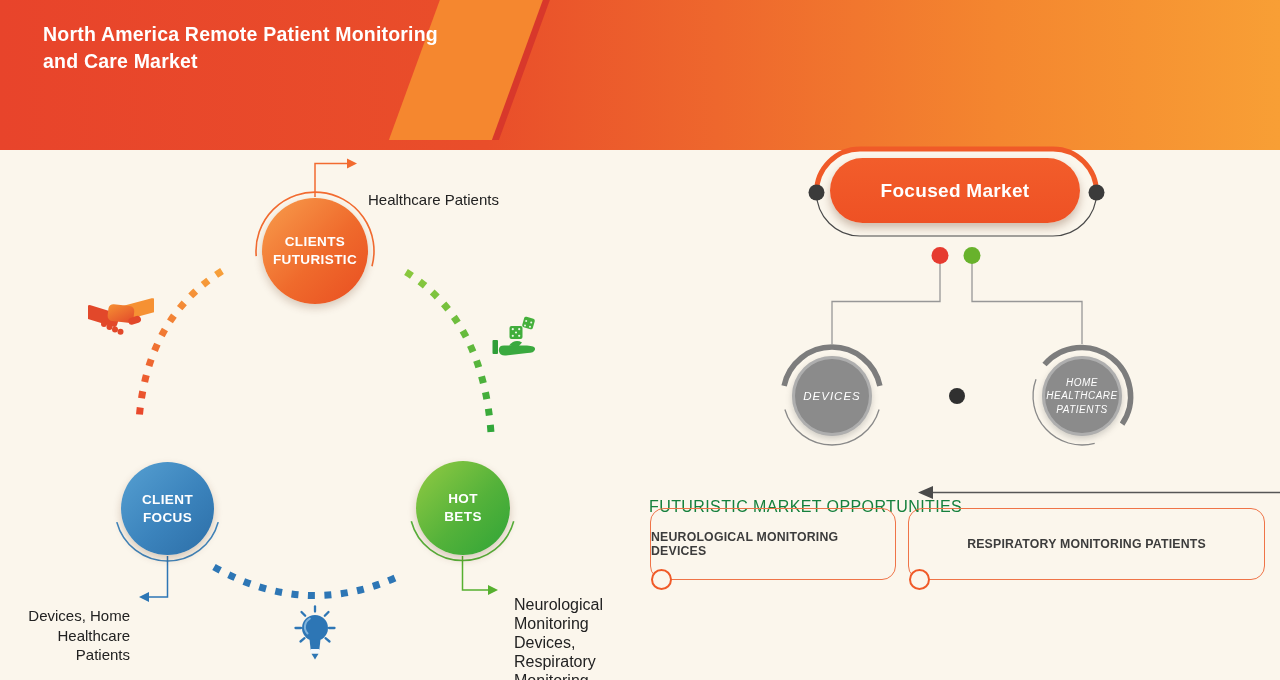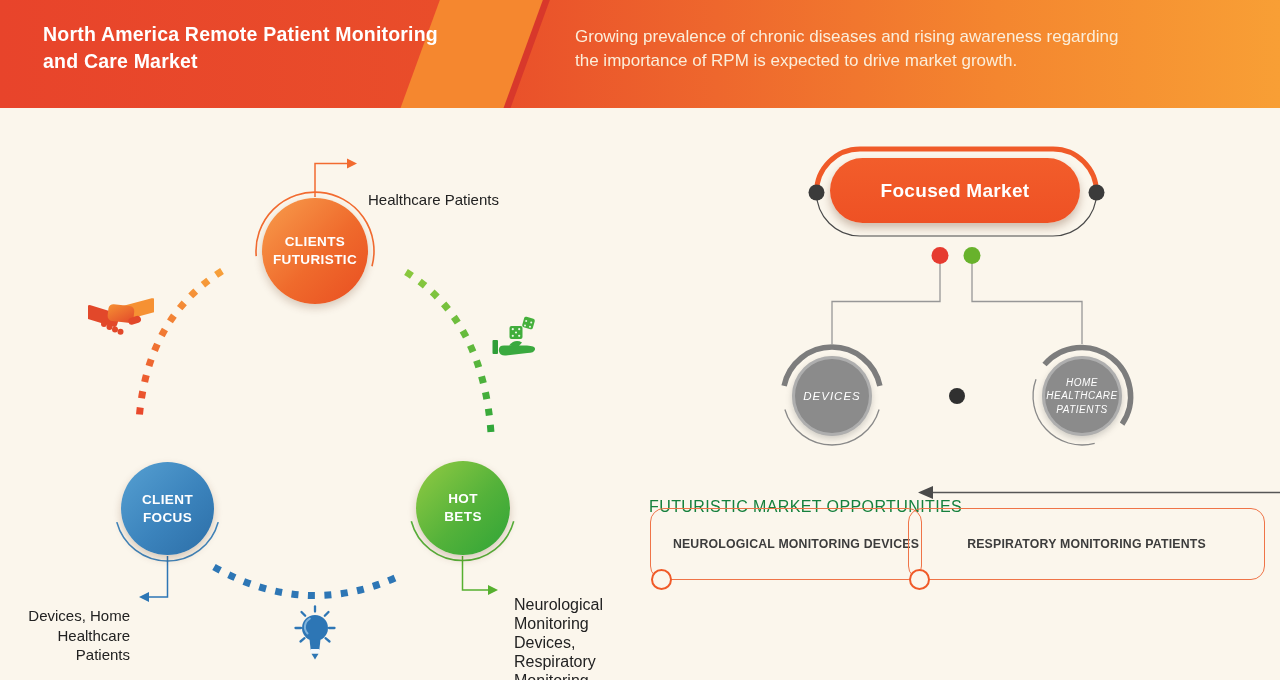--- a/index.html
+++ b/index.html
@@ -1,20 +1,20 @@
 <!DOCTYPE html>
 <html><head>
 <meta charset="utf-8">
 <style>
   * { margin:0; padding:0; box-sizing:border-box; }
   body { font-family:"Liberation Sans", sans-serif; }
   .canvas{ position:relative; width:1280px; height:680px; background:#fbf6ec; overflow:hidden; }
 
   
-  .header{ position:absolute; left:0; top:0; width:1280px; height:108px;
+  .header{ position:absolute; left:0; top:0; width:1280px; height:150px;
     background:linear-gradient(90deg,#e8442b 0%,#e94e2a 38%,#ee672d 56%,#f4862f 78%,#f89f35 100%);
     overflow:hidden; }
   .header-wedge{ position:absolute; left:418px; top:-20px; width:106px; height:160px;
     background:#f5872f; transform:skewX(-20deg); }
   .header-stripe{ position:absolute; left:521px; top:-20px; width:7px; height:160px;
     background:#d8382b; transform:skewX(-20deg); }
   .header-title{ position:absolute; left:43px; top:21px; width:420px;
     font-size:19.5px; line-height:27px; font-weight:bold; color:#ffffff; letter-spacing:.2px; }
   .header-desc{ position:absolute; left:575px; top:25px; width:565px;
     font-size:17px; line-height:23.5px; color:#fbeeda; }
@@ -57,37 +57,36 @@
     color:#fff; box-shadow:inset 0 0 0 3px rgba(255,255,255,.30), 0 3px 6px rgba(80,80,80,.25);font-style:italic; }
   .gn-devices{ left:792px; top:356px; font-size:11.5px; letter-spacing:1px; }
   .gn-home{ left:1042px; top:356px; font-size:10px; line-height:1.35; letter-spacing:.5px; padding:0 7px; }
 
   
   .opp-heading{ position:absolute; left:649px; top:498px; font-size:16px; letter-spacing:.4px;
     color:#15803d; white-space:nowrap; }
   .opp-box{ position:absolute; top:508px; height:72px; border:1.6px solid #ef7448; border-radius:14px;
     display:flex; align-items:center; justify-content:center; }
   .opp-box span{ font-size:12.3px; letter-spacing:.2px; color:#3c3c3c; font-weight:bold; }
-  .box-1{ left:650px; width:272px;padding-left:20px; }
+  .box-1{ left:650px; width:246px; }
   .box-2{ left:908px; width:357px; }
   .opp-ring{ position:absolute; width:21px; height:21px; border-radius:50%;
     border:2.6px solid #f05a28; background:#fbf6ec; }
   .ring-1{ left:651px; top:569px; }
   .ring-2{ left:909px; top:569px; }
 </style>
 </head>
 <body>
 
 <div class="canvas">
 
   <div class="header">
     <div class="header-wedge"></div>
     <div class="header-stripe"></div>
     <div class="header-title">North America Remote Patient Monitoring and Care Market</div>
-    <div class="header-desc">Growing prevalence of chronic diseases and rising awareness regarding the importance of RPM is expected to drive market growth.</div>
   </div>
 
   <svg class="lines" width="1280" height="680" viewBox="0 0 1280 680">
     <defs>
       <linearGradient id="arcOr" x1="0" y1="0" x2="0" y2="1">
         <stop offset="0" stop-color="#f7a03a"></stop>
           <stop offset="1" stop-color="#e8432b"></stop>
       </linearGradient>
       <linearGradient id="arcGr" x1="0" y1="0" x2="0" y2="1">
         <stop offset="0" stop-color="#8ac83e"></stop>

